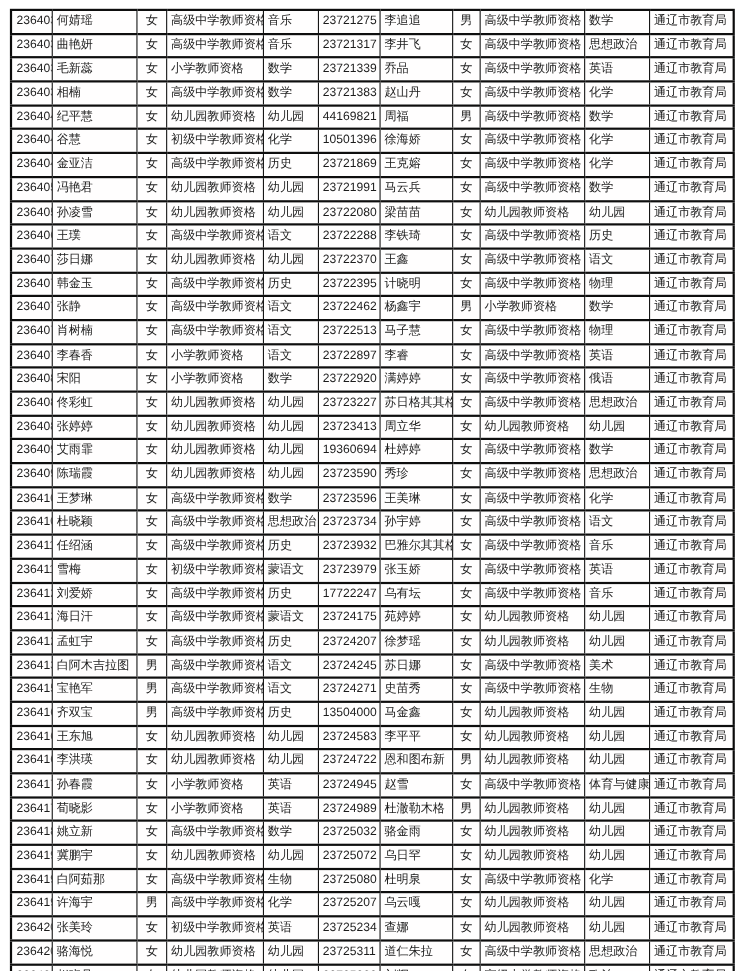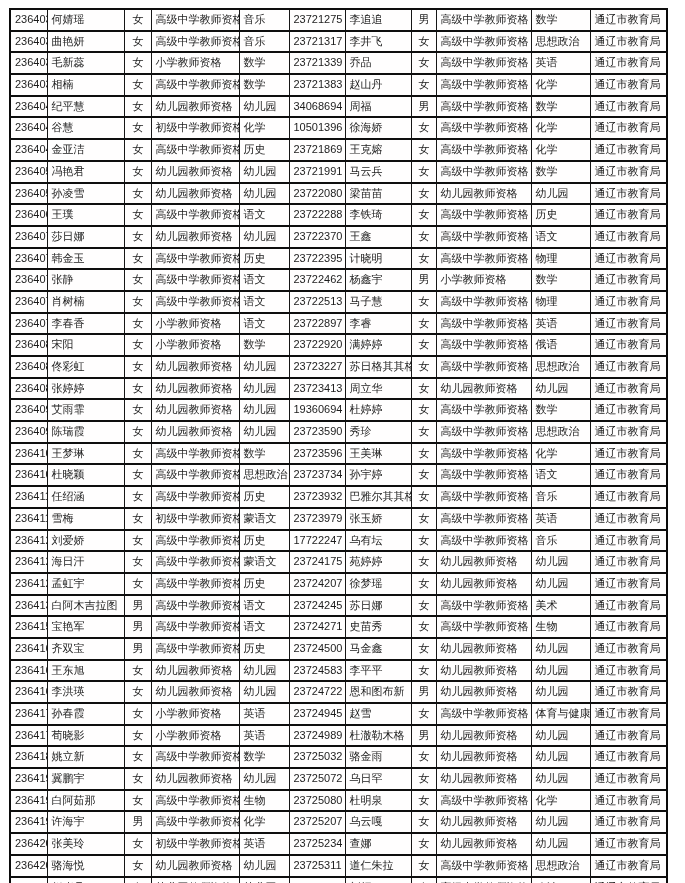--- a/index.html
+++ b/index.html
@@ -141,21 +141,21 @@
           <td class="c8">高级中学教师资格</td>
           <td class="c9">化学</td>
           <td class="c10">通辽市教育局</td>
         </tr>
         <tr>
           <td class="c0">23640409</td>
           <td class="c1">纪平慧</td>
           <td class="c2">女</td>
           <td class="c3">幼儿园教师资格</td>
           <td class="c4">幼儿园</td>
-          <td class="c5">34068694</td>
+          <td class="c5">44169821</td>
           <td class="c6">周福</td>
           <td class="c7">男</td>
           <td class="c8">高级中学教师资格</td>
           <td class="c9">数学</td>
           <td class="c10">通辽市教育局</td>
         </tr>
         <tr>
           <td class="c0">23640454</td>
           <td class="c1">谷慧</td>
           <td class="c2">女</td>
@@ -466,21 +466,21 @@
           <td class="c8">高级中学教师资格</td>
           <td class="c9">生物</td>
           <td class="c10">通辽市教育局</td>
         </tr>
         <tr>
           <td class="c0">23641628</td>
           <td class="c1">齐双宝</td>
           <td class="c2">男</td>
           <td class="c3">高级中学教师资格</td>
           <td class="c4">历史</td>
-          <td class="c5">23724500</td>
+          <td class="c5">13504000</td>
           <td class="c6">马金鑫</td>
           <td class="c7">女</td>
           <td class="c8">幼儿园教师资格</td>
           <td class="c9">幼儿园</td>
           <td class="c10">通辽市教育局</td>
         </tr>
         <tr>
           <td class="c0">23641634</td>
           <td class="c1">王东旭</td>
           <td class="c2">女</td>

